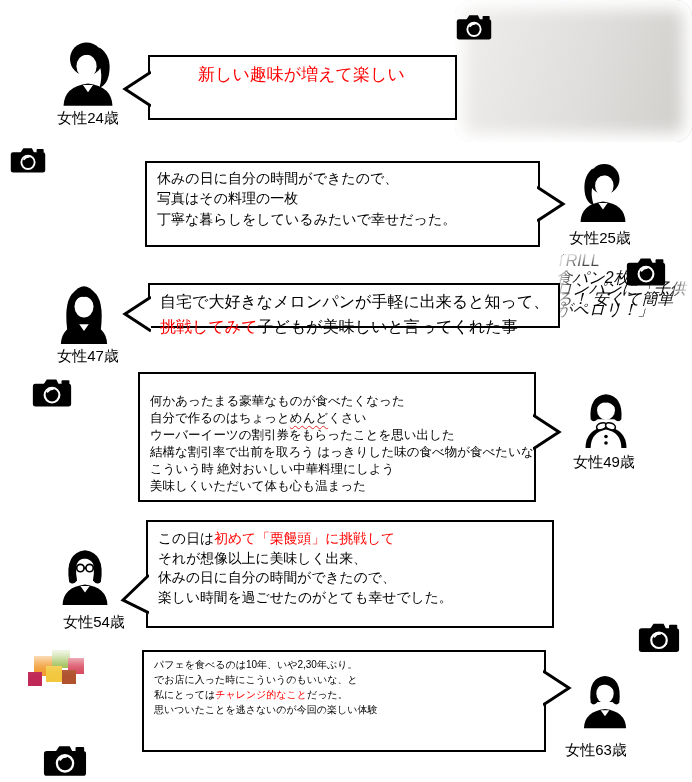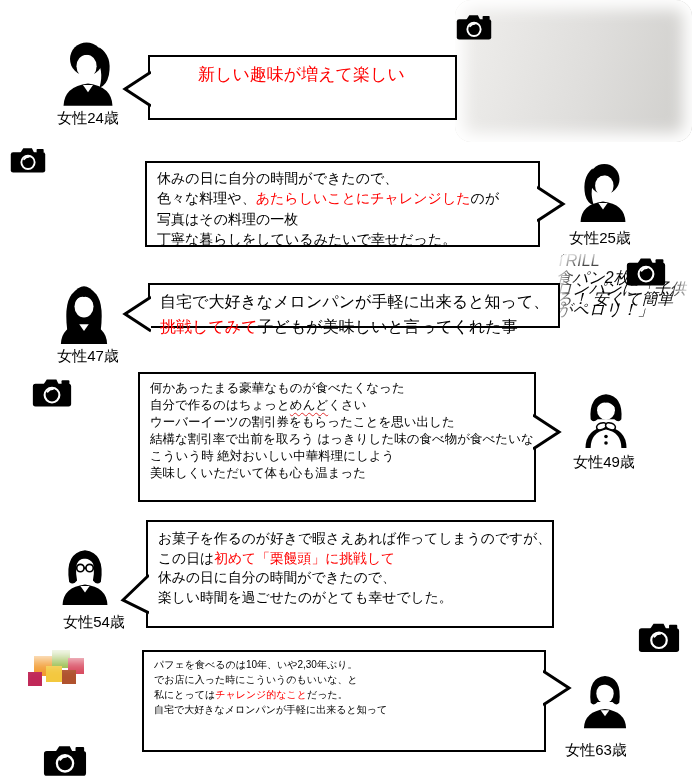--- a/index.html
+++ b/index.html
@@ -136,21 +136,20 @@
         <path d="M13 8 L17 2 H28 L31 8 Z" fill="#000"></path>
         <rect x="34" y="3" width="9" height="5" rx="1" fill="#000"></rect>
         <rect x="1" y="7" width="44" height="26" rx="3" fill="#000"></rect>
         <circle cx="23" cy="20" r="8.5" fill="none" stroke="#fff" stroke-width="2.4"></circle>
         <path d="M18 16 A7 7 0 0 1 24 13" stroke="#fff" stroke-width="2.2" fill="none" stroke-linecap="round"></path>
       </svg>
     </span>
 
   <div class="bubble" style="left:145px;top:161px;width:395px;height:86px;font-size:14px;line-height:1.45">
       <div class="tline"><span>休みの日に自分の時間ができたので、</span></div>
-      <div class="tline"><span>色々な料理や、</span><span class="red">あたらしいことにチャレンジした</span><span>のが</span></div>
       <div class="tline"><span>写真はその料理の一枚</span></div>
       <div class="tline"><span>丁寧な暮らしをしているみたいで幸せだった。</span></div>
     </div>
   <svg class="ptr" style="left:537px;top:184px" width="32" height="40">
     <polygon points="0,2 28,20 0,38" fill="#fff"></polygon>
       <polyline points="0,3 26,20 0,37" fill="none" stroke="#000" stroke-width="3"></polyline>
     </svg>
 
   <div class="avatar" style="left:570px;top:158px;width:66px;height:66px">
     <svg viewBox="0 0 100 100">
@@ -219,21 +218,21 @@
   <span class="camera" style="left:32px;top:377px;width:40px;height:31px">
       <svg viewBox="0 0 46 34">
         <path d="M13 8 L17 2 H28 L31 8 Z" fill="#000"></path>
         <rect x="34" y="3" width="9" height="5" rx="1" fill="#000"></rect>
         <rect x="1" y="7" width="44" height="26" rx="3" fill="#000"></rect>
         <circle cx="23" cy="20" r="8.5" fill="none" stroke="#fff" stroke-width="2.4"></circle>
         <path d="M18 16 A7 7 0 0 1 24 13" stroke="#fff" stroke-width="2.2" fill="none" stroke-linecap="round"></path>
       </svg>
     </span>
 
-  <div class="bubble" style="left:138px;top:372px;width:398px;height:130px;font-size:12.5px;line-height:1.36;padding-top:6px">
+  <div class="bubble" style="left:138px;top:372px;width:398px;height:130px;font-size:12.5px;line-height:1.36;padding-top:19px">
       <div class="tline"><span>何かあったまる豪華なものが食べたくなった</span></div>
       <div class="tline"><span>自分で作るのはちょっと</span><span class="wavy">めんど</span><span>くさい</span></div>
       <div class="tline"><span>ウーバーイーツの割引券をもらったことを思い出した</span></div>
       <div class="tline"><span>結構な割引率で出前を取ろう はっきりした味の食べ物が食べたいな</span></div>
       <div class="tline"><span>こういう時 絶対おいしい中華料理にしよう</span></div>
       <div class="tline"><span>美味しくいただいて体も心も温まった</span></div>
     </div>
   <svg class="ptr" style="left:533px;top:412px" width="32" height="40">
     <polygon points="0,2 28,20 0,38" fill="#fff"></polygon>
       <polyline points="0,3 26,20 0,37" fill="none" stroke="#000" stroke-width="3"></polyline>
@@ -264,22 +263,22 @@
           <circle cx="57" cy="41" r="5.6"></circle>
           <path d="M48.5 41 h3"></path>
         </g>
       <path d="M16 97 Q17 70 50 66 Q83 70 84 97 Z" fill="#000"></path>
       <path d="M43 68 L50 78 L57 68 Z" fill="#fff"></path>
       </svg>
   </div>
   <div class="plabel" style="left:46px;top:613px;width:96px">女性54歳</div>
 
   <div class="bubble" style="left:146px;top:520px;width:408px;height:108px;font-size:13.8px;line-height:1.42;padding-top:7px">
-      <div class="tline"><span>お菓子を作るのが好きで暇さえあれば作ってしまうのですが、</span></div>
       <div class="tline"><span>この日は</span><span class="red">初めて「栗饅頭」に挑戦して</span></div>
+      <div class="tline"><span>それが想像以上に美味しく出来、</span></div>
       <div class="tline"><span>休みの日に自分の時間ができたので、</span></div>
       <div class="tline"><span>楽しい時間を過ごせたのがとても幸せでした。</span></div>
     </div>
   <svg class="ptr" style="left:117px;top:572px" width="32" height="44">
     <polygon points="32,2 4,28 32,42" fill="#fff"></polygon>
       <polyline points="32,3 6,28 32,41" fill="none" stroke="#000" stroke-width="3"></polyline>
     </svg>
 
   <div class="photo p-manju" style="left:552px;top:506px;width:138px;height:148px">
     <div class="chop" style="left:40px;top:18px"></div>
@@ -322,21 +321,21 @@
         <rect x="1" y="7" width="44" height="26" rx="3" fill="#000"></rect>
         <circle cx="23" cy="20" r="8.5" fill="none" stroke="#fff" stroke-width="2.4"></circle>
         <path d="M18 16 A7 7 0 0 1 24 13" stroke="#fff" stroke-width="2.2" fill="none" stroke-linecap="round"></path>
       </svg>
     </span>
 
   <div class="bubble" style="left:142px;top:650px;width:404px;height:102px;font-size:10px;line-height:1.5">
       <div class="tline"><span>パフェを食べるのは10年、いや2,30年ぶり。</span></div>
       <div class="tline"><span>でお店に入った時にこういうのもいいな、と</span></div>
       <div class="tline"><span>私にとっては</span><span class="red">チャレンジ的なこと</span><span>だった。</span></div>
-      <div class="tline"><span>自宅で大好きなメロンパンが手軽に出来ると知って</span></div>
+      <div class="tline"><span>思いついたことを逃さないのが今回の楽しい体験</span></div>
     </div>
   <svg class="ptr" style="left:543px;top:668px" width="32" height="40">
     <polygon points="0,2 28,20 0,38" fill="#fff"></polygon>
       <polyline points="0,3 26,20 0,37" fill="none" stroke="#000" stroke-width="3"></polyline>
     </svg>
 
   <div class="avatar" style="left:574px;top:668px;width:62px;height:62px">
     <svg viewBox="0 0 100 100">
         <path d="M27 56 Q22 15 50 13 Q78 15 73 56 Q68 62 62 55 L38 55 Q32 62 27 56 Z" fill="#000"></path>
       <ellipse cx="50" cy="41" rx="14" ry="16" fill="#fff"></ellipse>

